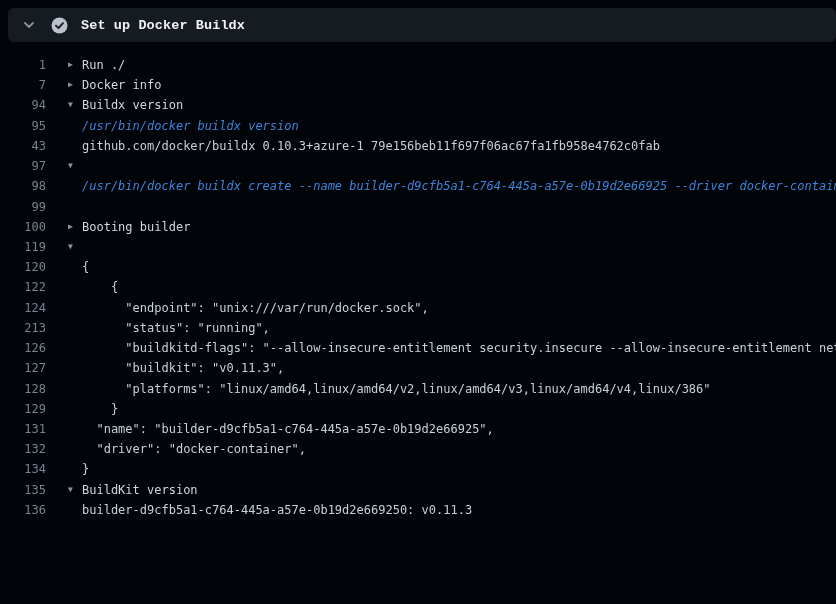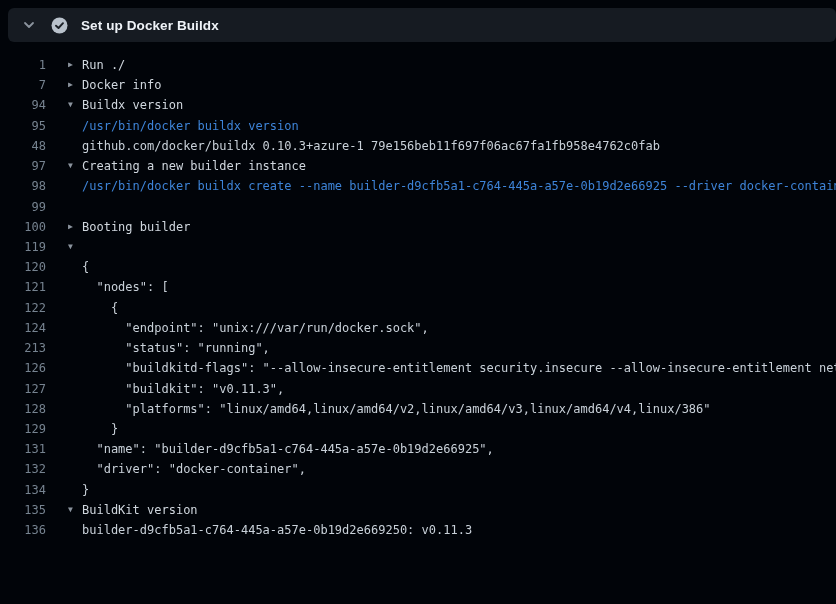--- a/index.html
+++ b/index.html
@@ -23,20 +23,21 @@
     cursor: pointer;
   }
   .chevron-wrap { width: 16px; height: 16px; display: flex; align-items: center; justify-content: center; }
   .check-wrap { margin-left: 13px; width: 18px; height: 18px; display: flex; align-items: center; justify-content: center; }
   .step-title {
     margin-left: 13px;
     color: var(--title-color, #eff3f8);
     font-size: 13.5px;
     font-weight: 600;
     letter-spacing: 0.1px;
+    font-family: Liberation Mono, monospace;
   }
   .log-area {
     position: absolute;
     left: 0; top: 42px; right: 0; bottom: 0;
     padding-top: 13px;
     font-family: "DejaVu Sans Mono", "Liberation Mono", monospace;
     font-size: 12px;
     overflow: hidden;
   }
   .log-line {
@@ -54,21 +55,21 @@
   .tri {
     flex: 0 0 14px;
     margin-left: 22px;
     color: var(--icon-gray, #8b949e);
     font-size: 8px;
     line-height: 20.23px;
   }
   .txt { color: var(--text-color, #c9d1d9); overflow: hidden; }
   .log-line.group .txt { color: var(--group-text-color, #d0d7de); }
   .log-line.group { cursor: pointer; }
-  .log-line.command .txt { color: var(--command-color, #3e84d8); }
+  .log-line.command .txt { color: var(--command-color, #3e84d8); font-style: italic; }
 </style>
 </head>
 <body style="--page-bg: #010409; --header-bg: #161b22; --title-color: #eff3f8; --line-number-color: #768390; --text-color: #c9d1d9; --group-text-color: #d0d7de; --command-color: #3e84d8; --icon-gray: #8b949e;">
 
 <div class="step-header">
   <span class="chevron-wrap">
     <svg width="14" height="14" viewBox="0 0 14 14" aria-hidden="true">
       <path d="M3 5 L7 9 L11 5" fill="none" stroke="#8b949e" stroke-width="1.8" stroke-linecap="round" stroke-linejoin="round"></path>
     </svg>
   </span>
@@ -97,28 +98,27 @@
     <span class="ln">94</span>
     <span class="tri">▼</span>
     <span class="txt">Buildx version</span>
   </div>
       <div class="log-line command">
     <span class="ln">95</span>
     <span class="tri"></span>
     <span class="txt">/usr/bin/docker buildx version</span>
   </div>
       <div class="log-line output">
-    <span class="ln">48</span>
+    <span class="ln">43</span>
     <span class="tri"></span>
     <span class="txt">github.com/docker/buildx 0.10.3+azure-1 79e156beb11f697f06ac67fa1fb958e4762c0fab</span>
   </div>
       <div class="log-line group">
     <span class="ln">97</span>
     <span class="tri">▼</span>
-    <span class="txt">Creating a new builder instance</span>
   </div>
       <div class="log-line command">
     <span class="ln">98</span>
     <span class="tri"></span>
     <span class="txt">/usr/bin/docker buildx create --name builder-d9cfb5a1-c764-445a-a57e-0b19d2e66925 --driver docker-container</span>
   </div>
       <div class="log-line output">
     <span class="ln">99</span>
     <span class="tri"></span>
   </div>
@@ -128,25 +128,20 @@
     <span class="txt">Booting builder</span>
   </div>
       <div class="log-line group">
     <span class="ln">119</span>
     <span class="tri">▼</span>
   </div>
       <div class="log-line output">
     <span class="ln">120</span>
     <span class="tri"></span>
     <span class="txt">{</span>
-  </div>
-      <div class="log-line output">
-    <span class="ln">121</span>
-    <span class="tri"></span>
-    <span class="txt">  "nodes": [</span>
   </div>
       <div class="log-line output">
     <span class="ln">122</span>
     <span class="tri"></span>
     <span class="txt">    {</span>
   </div>
       <div class="log-line output">
     <span class="ln">124</span>
     <span class="tri"></span>
     <span class="txt">      "endpoint": "unix:///var/run/docker.sock",</span>

